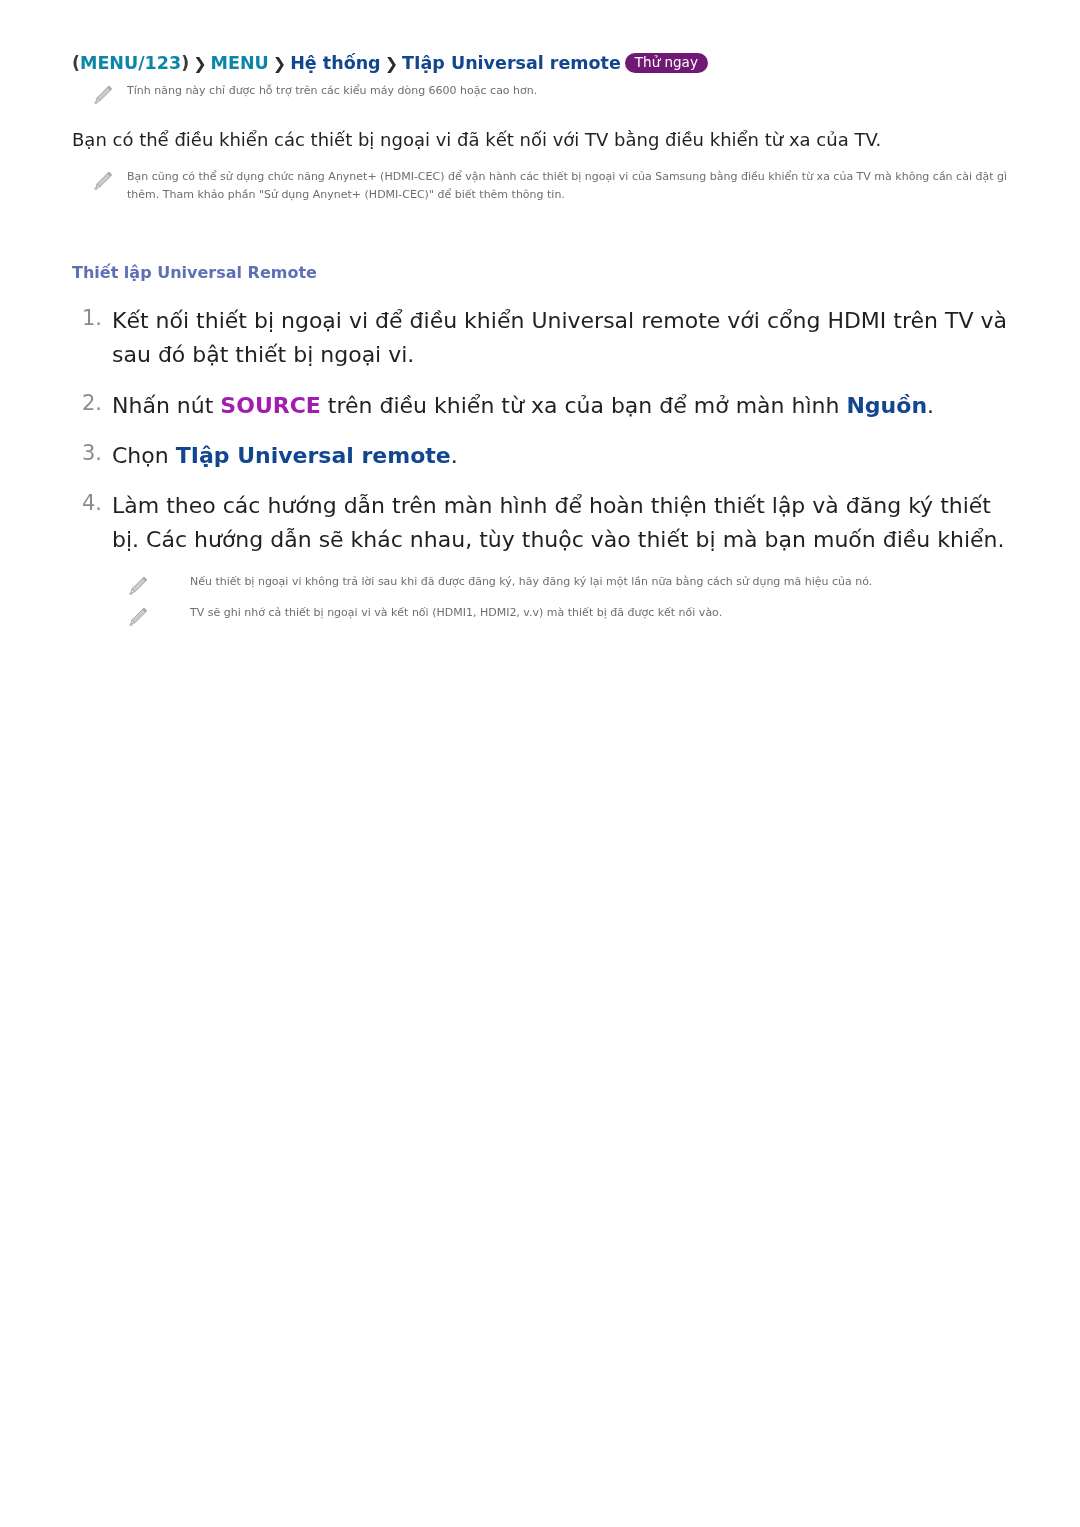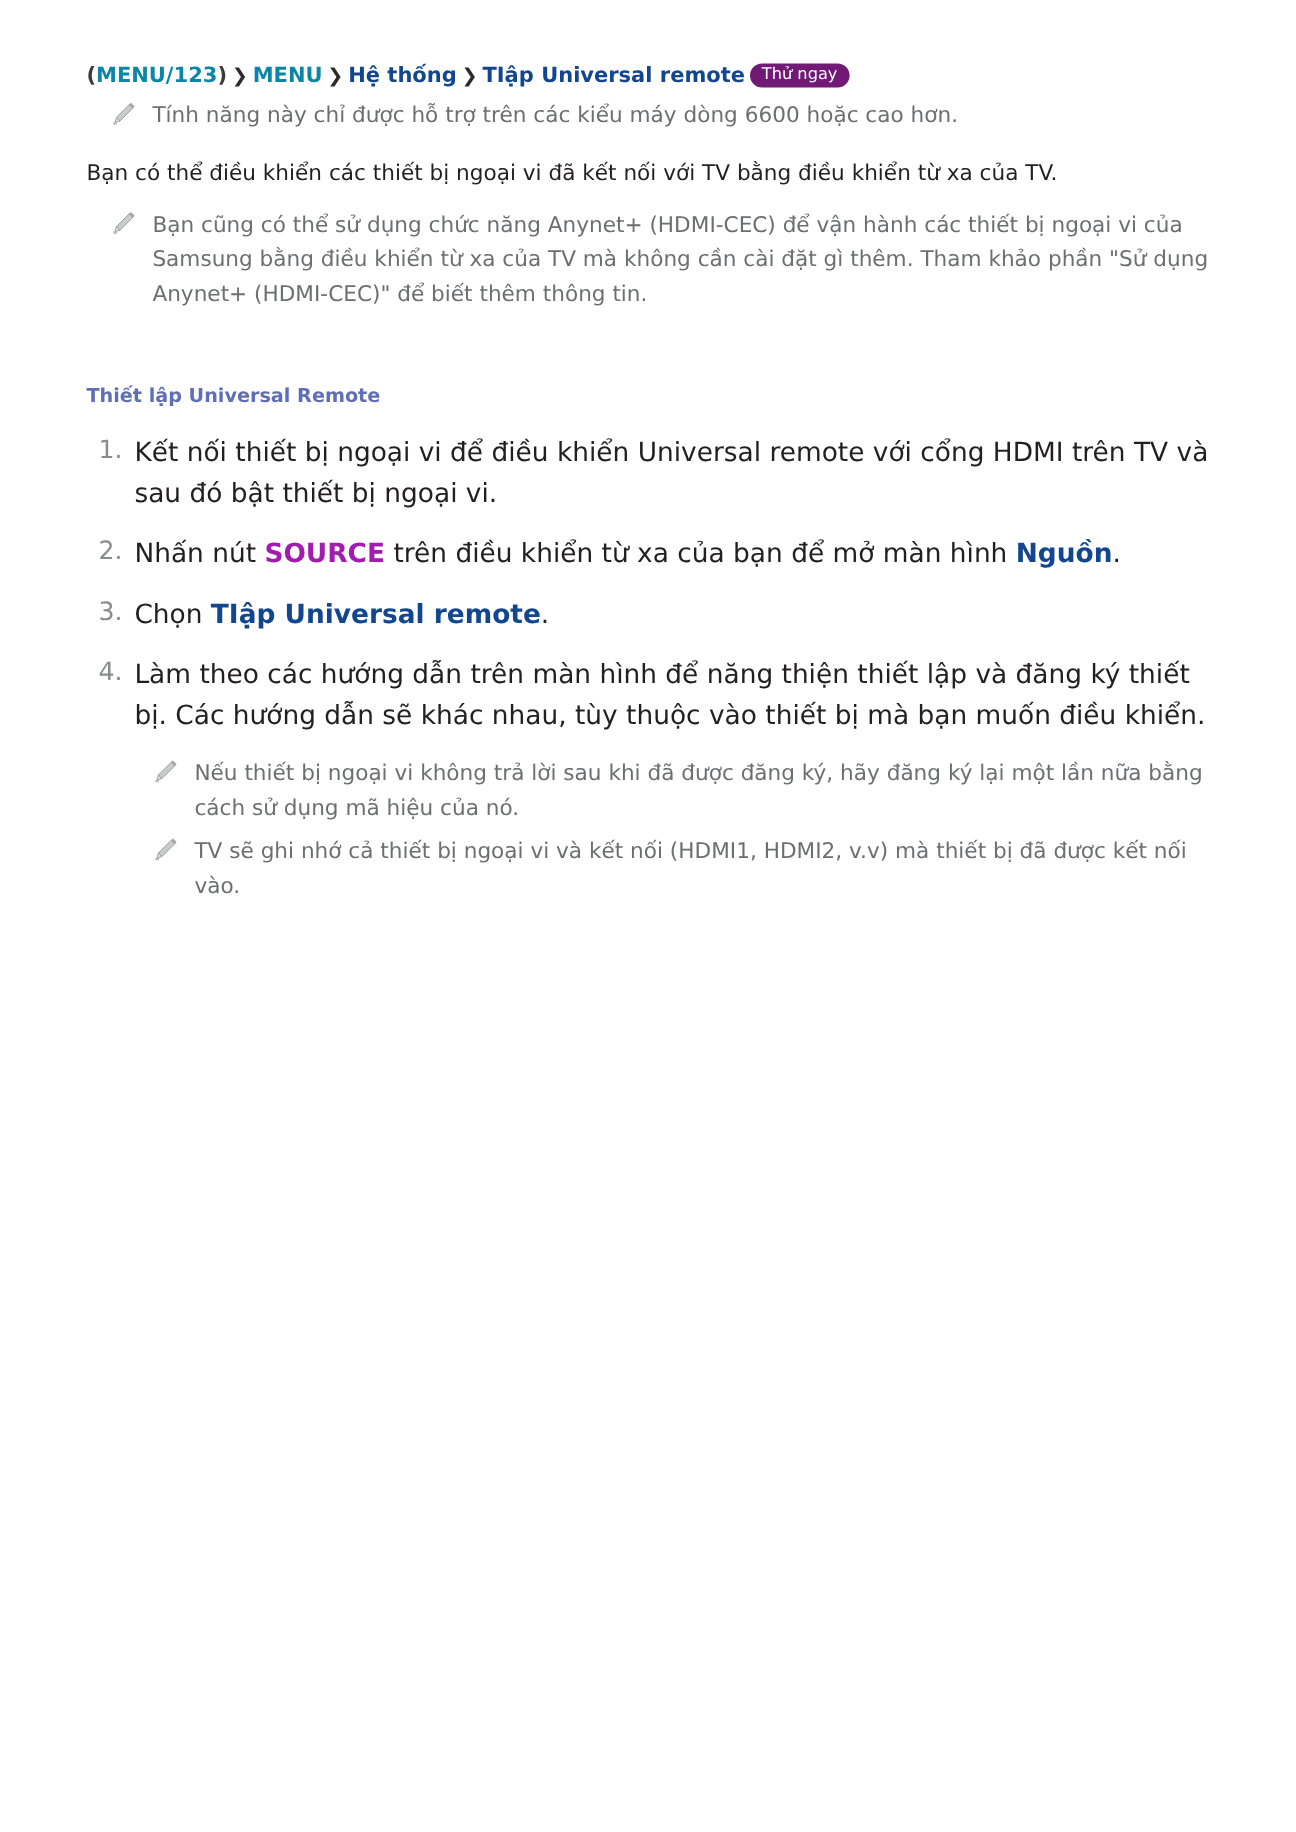--- a/index.html
+++ b/index.html
@@ -70,27 +70,28 @@
     padding-left: 20px;
   }
   .note .pencil {
     flex: 0 0 auto;
     width: 22px;
     height: 22px;
     margin-right: 13px;
     margin-top: 2px;
   }
   .note .note-text {
-    font-size: 18px;
+    font-size: 11px;
     line-height: 1.62;
     color: #6d6e71;
     max-width: 880px;
   }
   .note.indented {
     padding-left: 55px;
+    gap: 28px;
   }
   .note.indented .note-text { max-width: 845px; }
 
   
   .body-para {
     font-size: 18px;
     line-height: 1.55;
     color: #231f20;
     margin: 20px 0 14px 0;
     max-width: 940px;
@@ -178,21 +179,21 @@
       <div class="step-text"><span>Nhấn nút </span><span class="kw-teal">SOURCE</span><span> trên điều khiển từ xa của bạn để mở màn hình </span><span class="kw-navy">Nguồn</span><span>.</span></div>
     </li>
 
     <li class="step">
       <div class="step-num">3.</div>
       <div class="step-text"><span>Chọn </span><span class="kw-navy">TIập Universal remote</span><span>.</span></div>
     </li>
 
     <li class="step">
       <div class="step-num">4.</div>
-      <div class="step-text"><span>Làm theo các hướng dẫn trên màn hình để năng thiện thiết lập và đăng ký thiết bị. Các hướng dẫn sẽ khác nhau, tùy thuộc vào thiết bị mà bạn muốn điều khiển.</span></div>
+      <div class="step-text"><span>Làm theo các hướng dẫn trên màn hình để hoàn thiện thiết lập và đăng ký thiết bị. Các hướng dẫn sẽ khác nhau, tùy thuộc vào thiết bị mà bạn muốn điều khiển.</span></div>
     </li>
   </ol>
 
   <div class="substeps">
     <div class="note indented">
       <svg class="pencil" viewBox="0 0 24 24">
         <polygon points="17.2,3.4 20.4,6.6 8.6,18.4 5.4,15.2" fill="#c9cbcd" stroke="#9a9c9e" stroke-width="0.9"></polygon>
         <polygon points="5.4,15.2 8.6,18.4 4.2,19.7" fill="#e3e4e6" stroke="#9a9c9e" stroke-width="0.9"></polygon>
         <polygon points="17.2,3.4 20.4,6.6 21.6,5.1 18.6,2.2" fill="#a8abae" stroke="#9a9c9e" stroke-width="0.7"></polygon>
         <rect x="2.6" y="19.4" width="3.4" height="2.2" fill="#b9bbbd"></rect>

